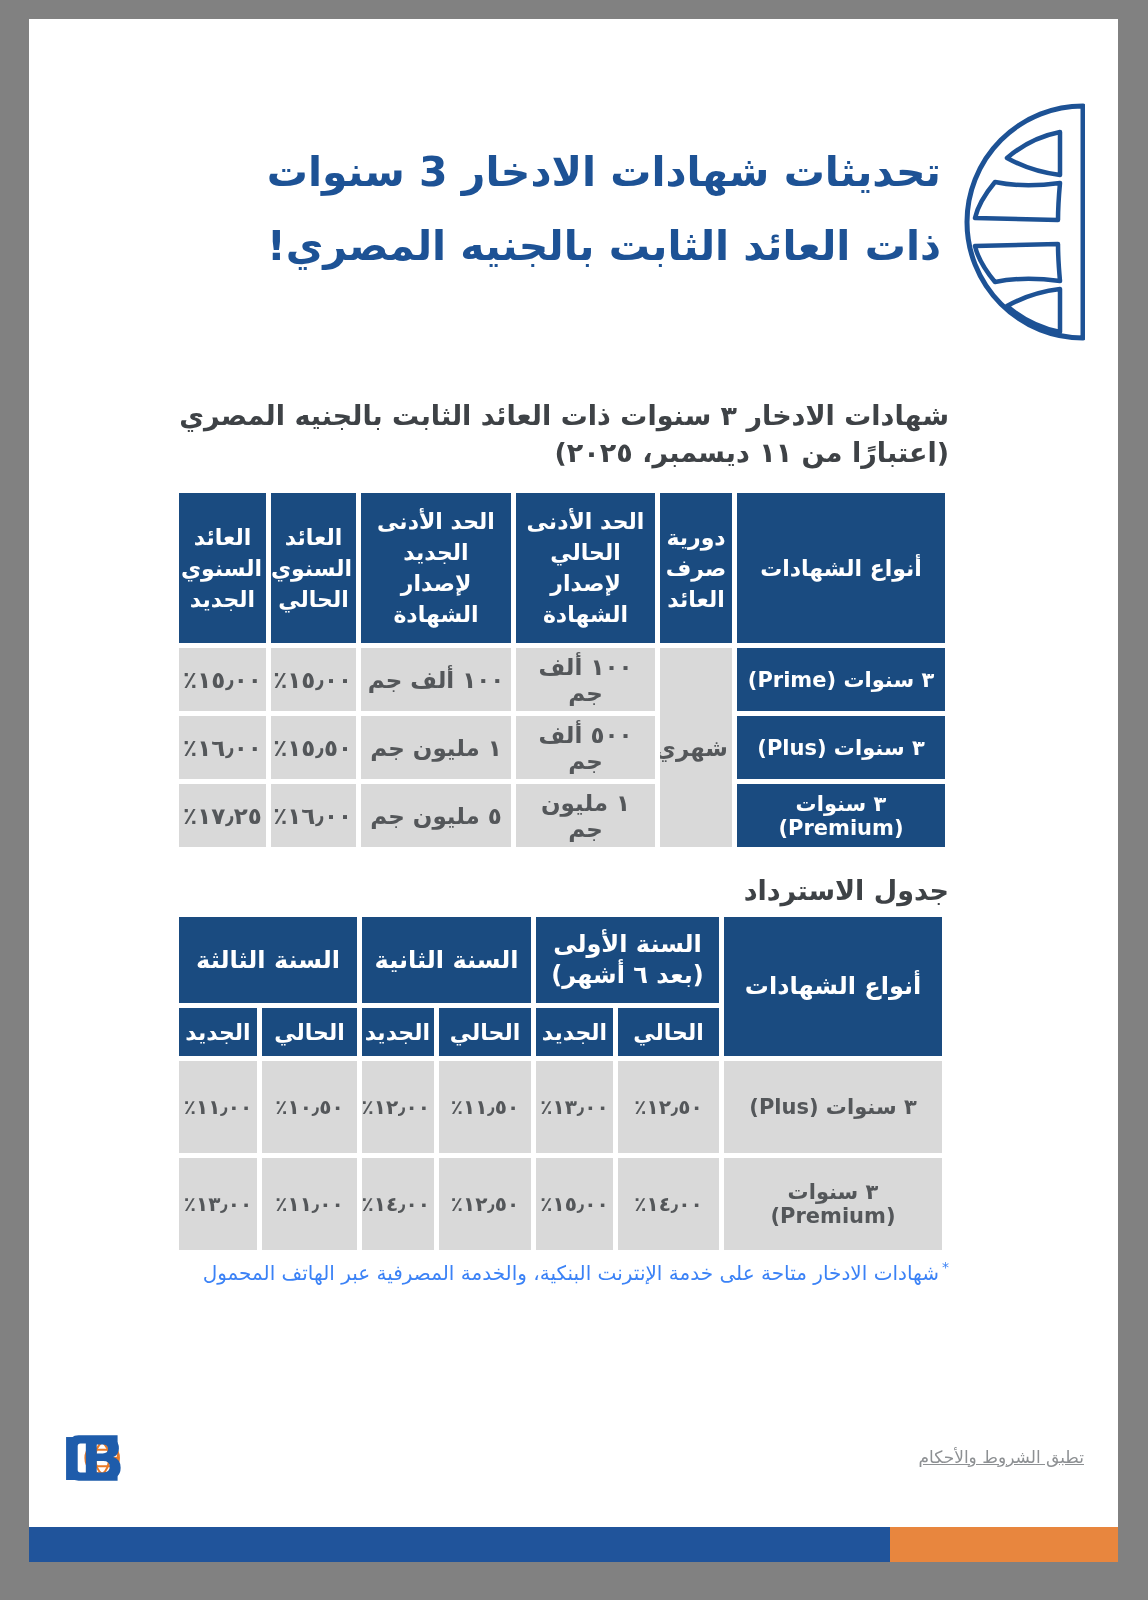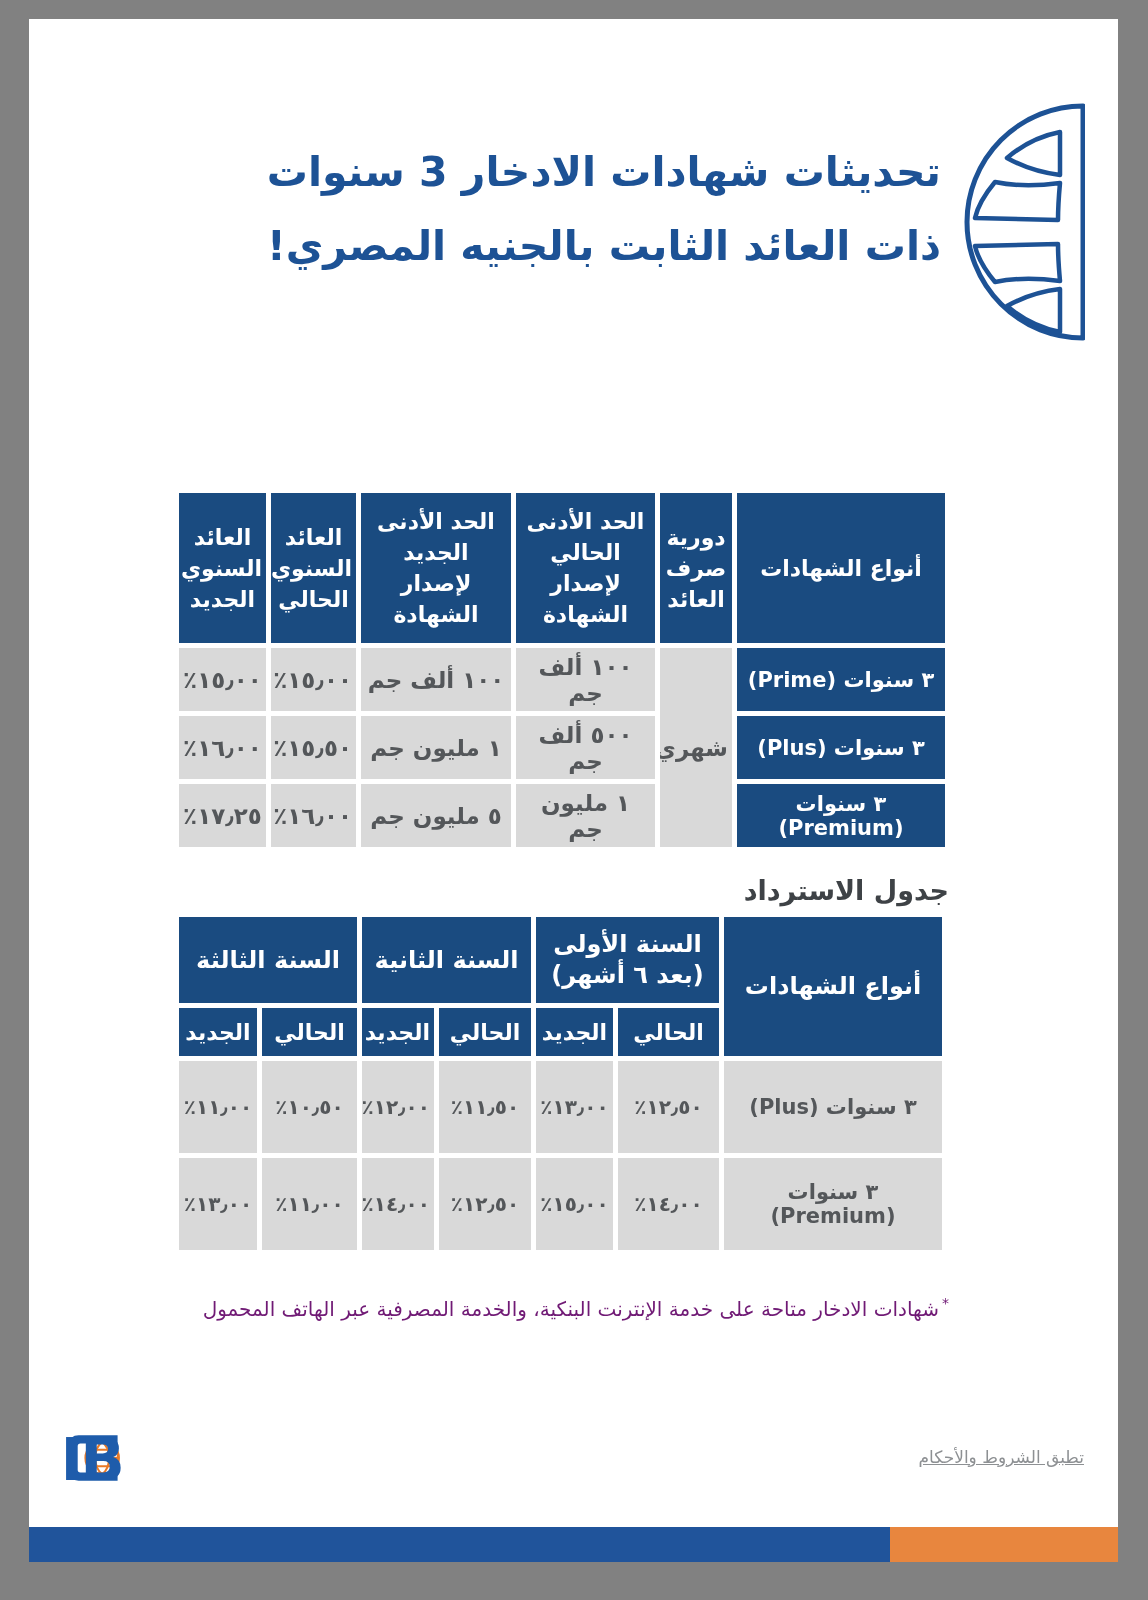--- a/index.html
+++ b/index.html
@@ -43,21 +43,21 @@
   .t2 th.sub{font-size:22px;}
   .t2 td.num{font-size:20px;}
   .t2 td.type{font-size:21px;font-weight:bold;}
   .t2-title{
     position:absolute;right:169px;top:856px;
     color:#3e4246;font-weight:bold;font-size:27px;white-space:nowrap;
   }
   
   .footnote{
     position:absolute;right:169px;top:1240px;
-    color:#701a75;font-size:20px;text-align:left;white-space:nowrap;margin-top:36px;
+    color:#3b82f6;font-size:20px;text-align:left;white-space:nowrap;
   }
   .fn-star{vertical-align:super;font-size:14px;margin-left:3px;}
   .cib-logo{position:absolute;left:36px;top:1412px;}
   .terms{
     position:absolute;right:34px;top:1428px;
     color:#8d9093;font-size:17px;white-space:nowrap;text-decoration:underline;
   }
   .bottom-bar{
     position:absolute;left:0;right:0;bottom:0;height:35px;
     display:flex;direction:ltr;
@@ -76,20 +76,24 @@
     <path d="M50,82 C40,94 33,105 30,118 L113,120 C113,107 114,94 115,83 C93,86 69,86 50,82 Z" stroke="#1d5295" stroke-width="4.5" stroke-linejoin="round"></path>
     <path d="M30,146 L113,144 C113,157 114,170 115,181 C93,178 69,178 50,182 C40,170 33,159 30,146 Z" stroke="#1d5295" stroke-width="4.5" stroke-linejoin="round"></path>
     <path d="M115,232 C95,228 76,218 62,206 C80,196 98,191 115,189 Z" stroke="#1d5295" stroke-width="4.5" stroke-linejoin="round"></path>
   </svg>
 
   <div class="page-title">
     <div>تحديثات شهادات الادخار 3 سنوات</div>
     <div>ذات العائد الثابت بالجنيه المصري!</div>
   </div>
 
+  <div class="caption">
+    <div>شهادات الادخار ٣ سنوات ذات العائد الثابت بالجنيه المصري</div>
+    <div>(اعتبارًا من ١١ ديسمبر، ٢٠٢٥)</div>
+  </div>
 
   <table class="t1" dir="rtl">
     <colgroup>
       <col style="width:208px">
         <col style="width:72px">
         <col style="width:139px">
       <col style="width:150px">
         <col style="width:85px">
         <col style="width:87px">
     </colgroup>

